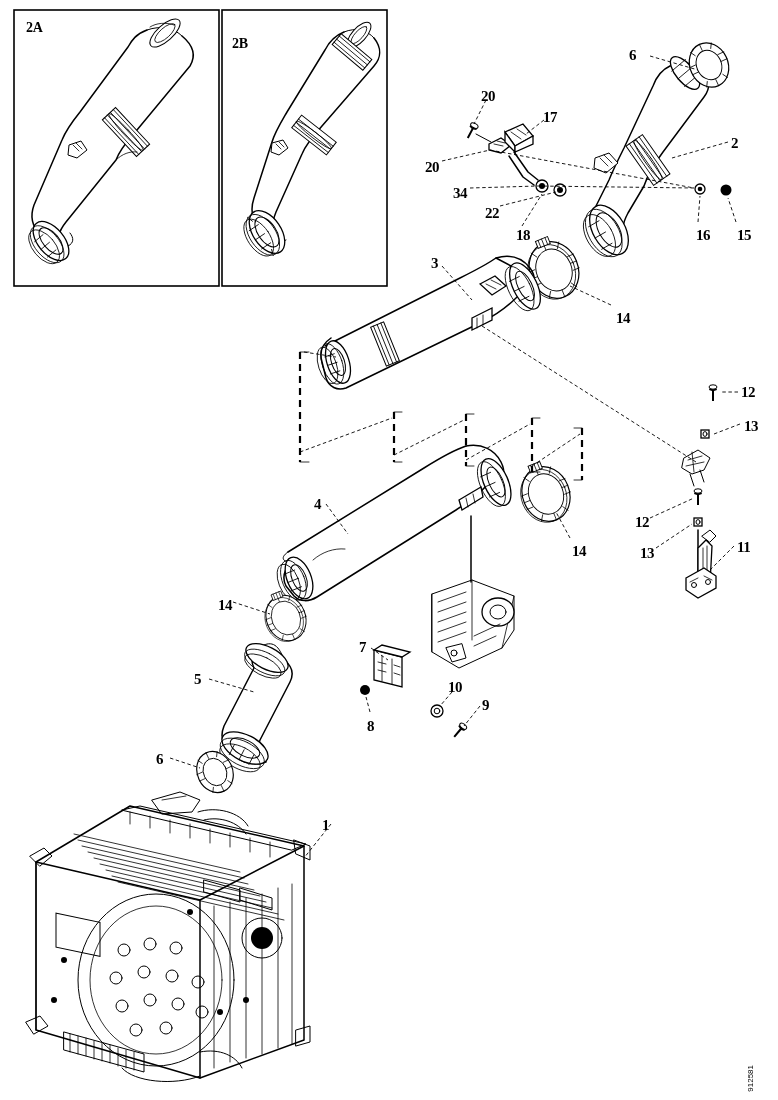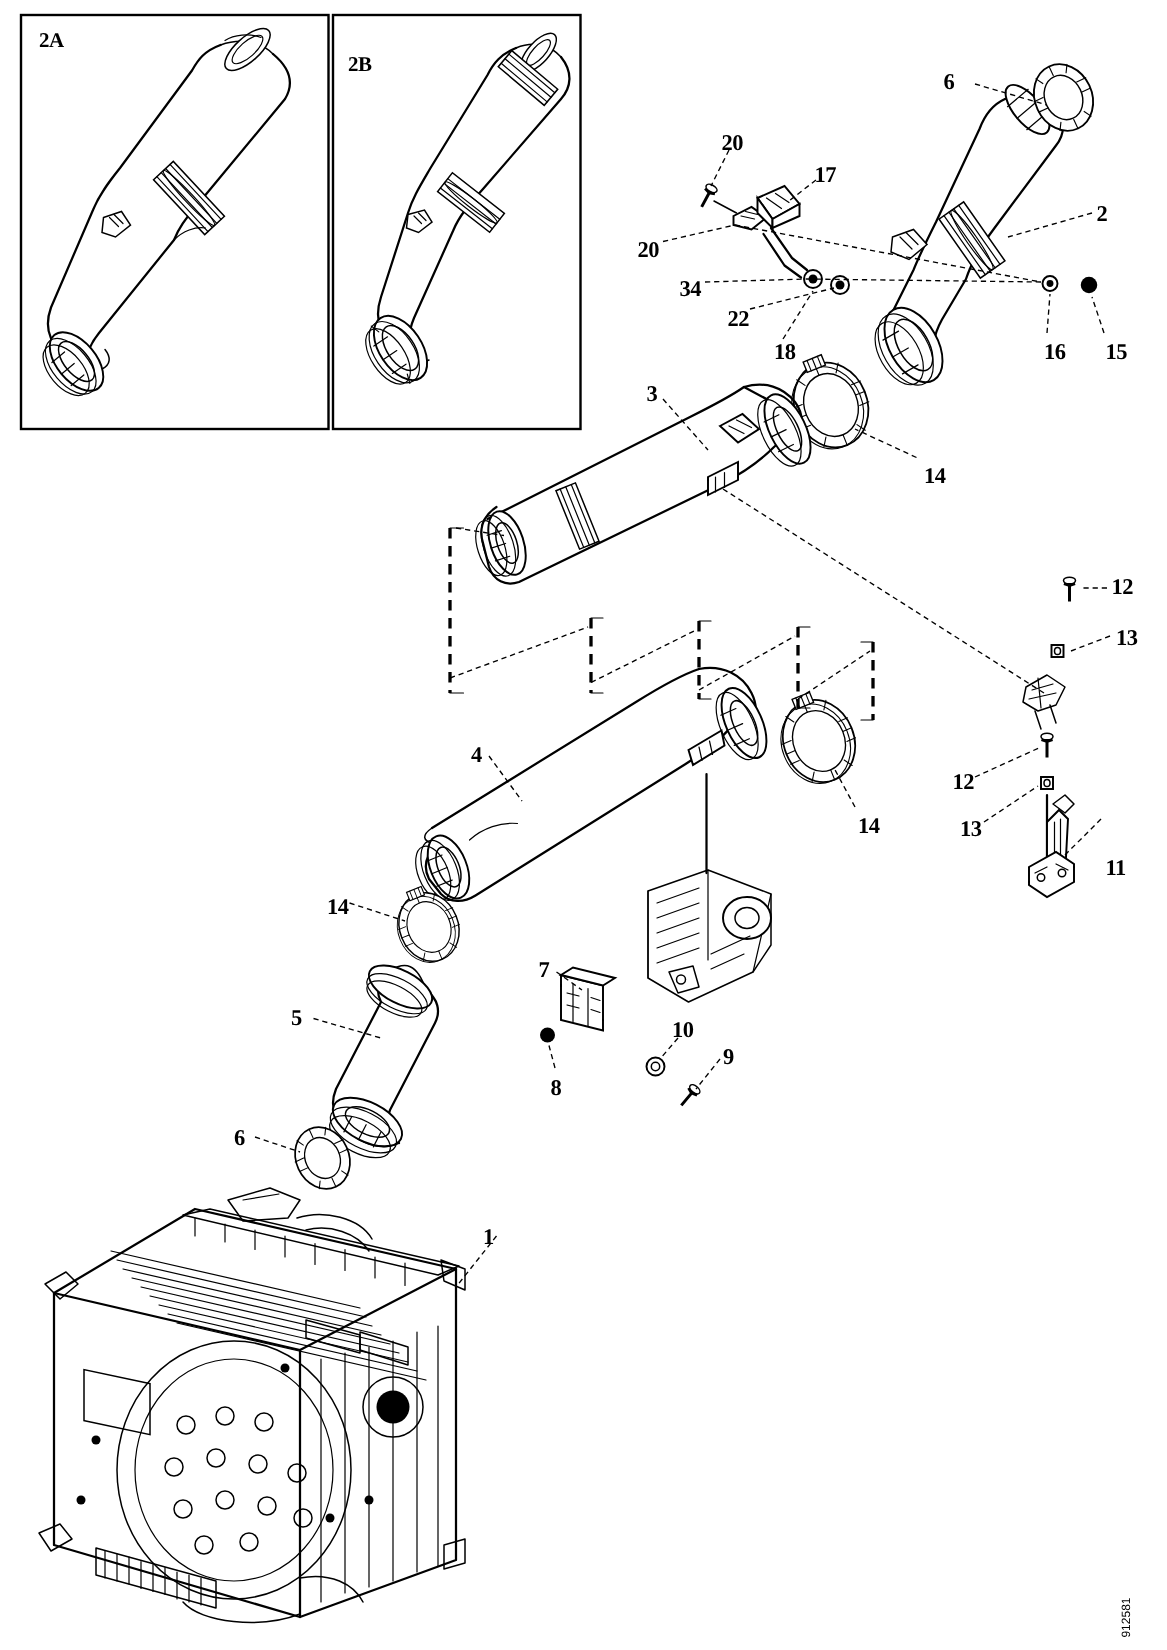--- a/index.html
+++ b/index.html
@@ -582,21 +582,21 @@
 <div class="callout" style="left:727px;top:136px;">2</div>
 <div class="callout" style="left:427px;top:256px;">3</div>
 <div class="callout" style="left:310px;top:497px;">4</div>
 <div class="callout" style="left:190px;top:672px;">5</div>
 <div class="callout" style="left:625px;top:48px;">6</div>
 <div class="callout" style="left:152px;top:752px;">6</div>
 <div class="callout" style="left:355px;top:640px;">7</div>
 <div class="callout" style="left:363px;top:719px;">8</div>
 <div class="callout" style="left:478px;top:698px;">9</div>
 <div class="callout" style="left:444px;top:680px;text-align:right;">10</div>
-<div class="callout" style="left:733px;top:540px;margin-top:32px;">11</div>
+<div class="callout" style="left:733px;top:540px;">11</div>
 <div class="callout" style="left:737px;top:385px;">12</div>
 <div class="callout" style="left:631px;top:515px;">12</div>
 <div class="callout" style="left:740px;top:419px;">13</div>
 <div class="callout" style="left:636px;top:546px;">13</div>
 <div class="callout" style="left:612px;top:311px;">14</div>
 <div class="callout" style="left:568px;top:544px;">14</div>
 <div class="callout" style="left:214px;top:598px;">14</div>
 <div class="callout" style="left:733px;top:228px;">15</div>
 <div class="callout" style="left:692px;top:228px;">16</div>
 <div class="callout" style="left:539px;top:110px;">17</div>

